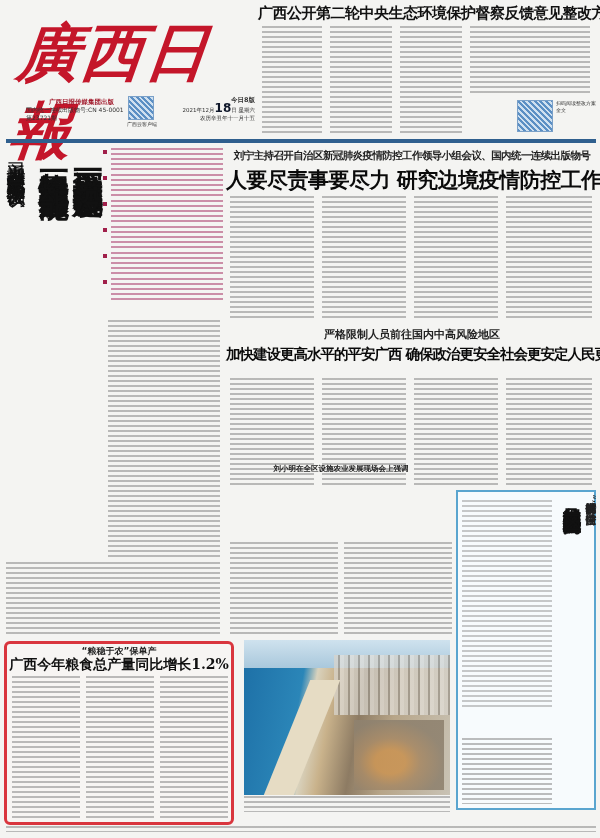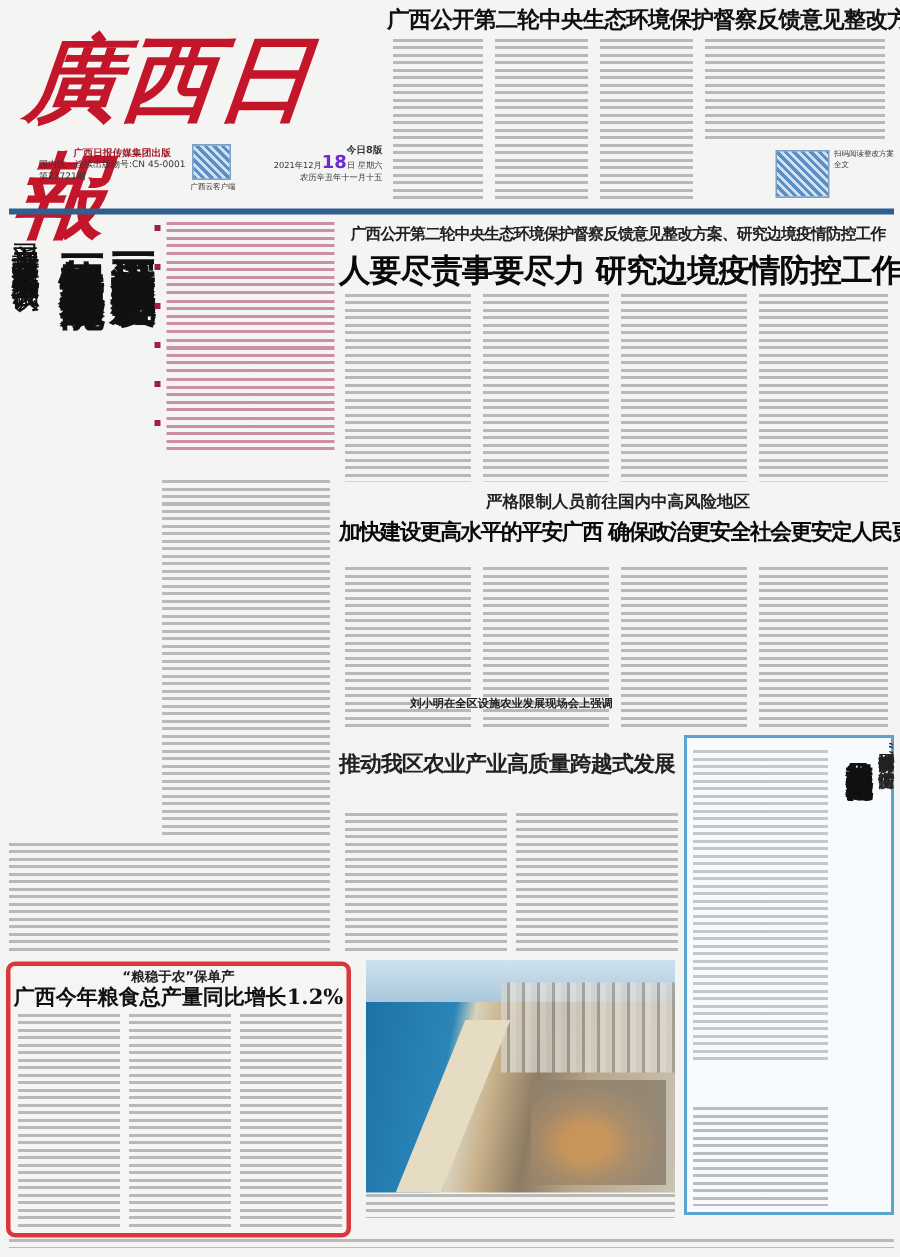--- a/index.html
+++ b/index.html
@@ -13,21 +13,21 @@
           font-size: 62px; color: #c4162a; font-weight: bold; letter-spacing: 2px; line-height: 78px;
           font-style: italic; transform: skewX(-6deg); }
   .publisher { left: 26px; top: 98px; width: 100px; font-size: 6px; color: #333; line-height: 8px; }
   .publisher .pname { color: #a0182a; font-weight: bold; font-size: 6.5px; padding-left: 23px; }
   .qr { background: repeating-linear-gradient(45deg,#5b8fc4 0 2px,#cfe0f0 2px 4px),
         repeating-linear-gradient(-45deg,#3a6ea8 0 2px,transparent 2px 4px); border: 1px solid #7aa0c8; }
   .qr1 { left: 128px; top: 96px; width: 26px; height: 24px; }
   .qr1cap { left: 122px; top: 121px; width: 40px; font-size: 5px; text-align: center; color: #333; }
   .dateblk { left: 170px; top: 96px; width: 85px; font-size: 5.5px; color: #333; text-align: right; line-height: 8px; }
   .dateblk .edition { font-weight: bold; font-size: 6.5px; }
-  .dateblk .day { font-size: 12px; font-weight: bold; color: #6d28d9; }
+  .dateblk .day { font-size: 12px; font-weight: bold; color: #0f172a; }
 
   .blue-rule { left: 6px; top: 139px; width: 590px; height: 4px; background: #2f5f8e; }
 
   
   .top-headline { left: 258px; top: 4px; width: 340px; font-family: "DejaVu Serif", serif; font-size: 15px;
                   font-weight: bold; color: #111; white-space: nowrap; letter-spacing: -0.5px; }
   .fakecol { background-image: repeating-linear-gradient(to bottom, #888 0 2px, transparent 2px 5px); opacity: 0.55; }
   .qr2 { left: 517px; top: 100px; width: 36px; height: 32px; }
   .qr2cap { left: 556px; top: 100px; width: 40px; font-size: 5px; color: #333; line-height: 7px; }
 
@@ -119,37 +119,36 @@
   <div class="bullet-line">
       <span></span>
     </div>
   <div class="bullet-line">
       <span></span>
     </div>
 </div>
 <div class="abs fakecol" style="left:108px;top:320px;width:112px;height:240px"></div>
 <div class="abs fakecol" style="left:6px;top:562px;width:214px;height:72px"></div>
 
-<div class="abs kicker k1">广西公开第二轮中央生态环境保护督察反馈意见整改方案、研究边境疫情防控工作</div>
+<div class="abs kicker k1">刘宁主持召开自治区新冠肺炎疫情防控工作领导小组会议、国内统一连续出版物号</div>
 <div class="abs bighead h1">人要尽责事要尽力  研究边境疫情防控工作</div>
 <div class="abs fakecol" style="left:230px;top:196px;width:84px;height:125px"></div>
 <div class="abs fakecol" style="left:322px;top:196px;width:84px;height:125px"></div>
 <div class="abs fakecol" style="left:414px;top:196px;width:84px;height:125px"></div>
 <div class="abs fakecol" style="left:506px;top:196px;width:86px;height:125px"></div>
 
 <div class="abs kicker k2">严格限制人员前往国内中高风险地区</div>
 <div class="abs bighead h2">加快建设更高水平的平安广西  确保政治更安全社会更安定人民更安宁</div>
 <div class="abs fakecol" style="left:230px;top:378px;width:84px;height:108px"></div>
 <div class="abs fakecol" style="left:322px;top:378px;width:84px;height:108px"></div>
 <div class="abs fakecol" style="left:414px;top:378px;width:84px;height:108px"></div>
 <div class="abs fakecol" style="left:506px;top:378px;width:86px;height:108px"></div>
 
 <div class="abs kicker k3">刘小明在全区设施农业发展现场会上强调</div>
 <div class="abs h3">
-  <div>推动我区农业产业高质量跨越式发展</div>
 </div>
 <div class="abs fakecol" style="left:230px;top:542px;width:108px;height:92px"></div>
 <div class="abs fakecol" style="left:344px;top:542px;width:108px;height:92px"></div>
 
 <div class="abs notice"></div>
 <div class="abs fakecol" style="left:462px;top:500px;width:90px;height:210px;opacity:.45"></div>
 <div class="abs fakecol" style="left:462px;top:738px;width:90px;height:66px"></div>
 <div class="notice-title">倡导就地过节  严格限制人员前往国内中高风险地区</div>
 <div class="notice-kicker">自治区疫情防控指挥部发布“双节”疫情防控通告</div>
 

